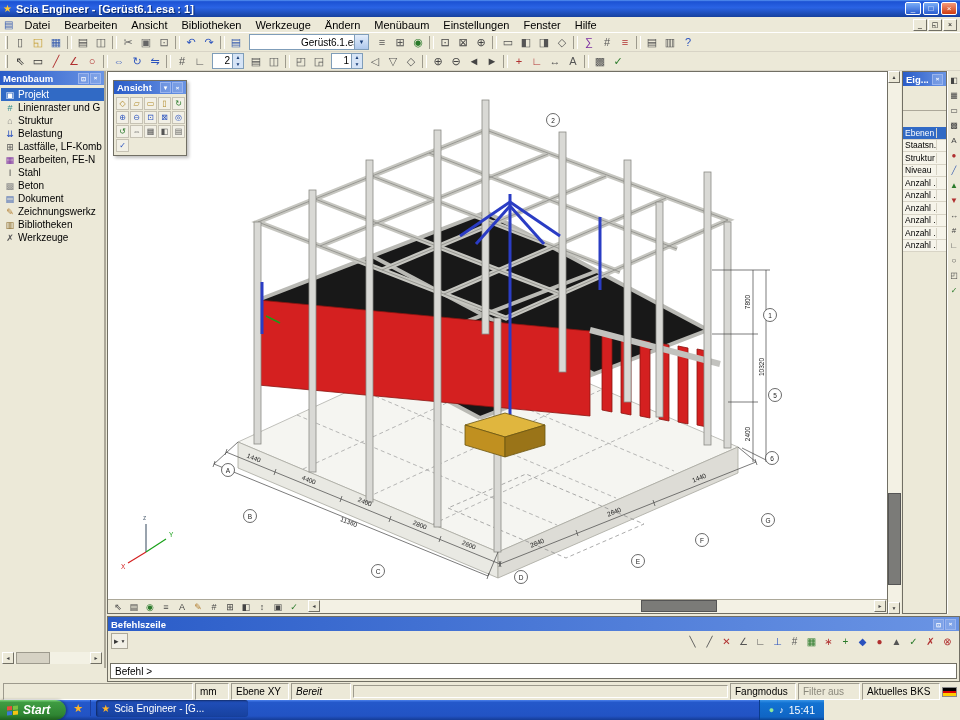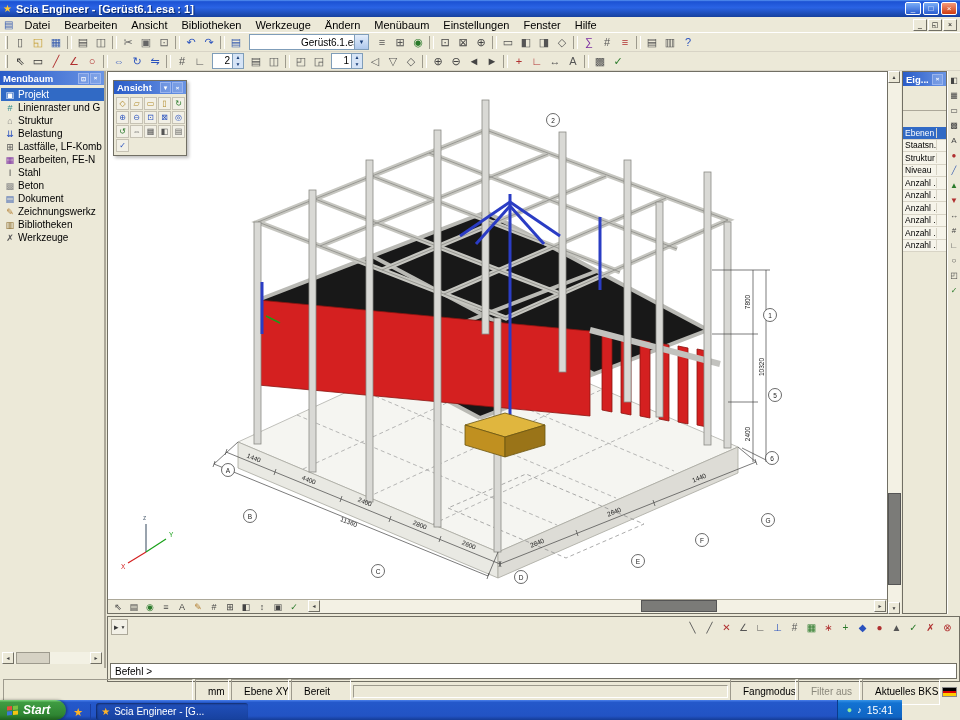--- a/index.html
+++ b/index.html
@@ -120,32 +120,32 @@
   .ct-drop { font-size:5px; color:#333; margin-left:2px; }
   .ct-spacer { flex:1; }
   .ct-snaps { display:flex; }
   .snap-icon { width:17px; height:15px; font-size:10px; display:flex; align-items:center; justify-content:center; }
   .cmd-input { position:absolute; left:2px; right:2px; bottom:2px; height:16px; background:#fff;
     border:1px solid #716f64; font-size:10px; display:flex; align-items:center; padding-left:4px; }
 
   
   .statusbar { position:absolute; left:0; top:683px; width:960px; height:17px; background:#ece9d8;
     display:flex; align-items:center; gap:2px; padding:0 3px; font-size:10px; }
-  .sb-cell { height:26px; border:1px solid; border-color:#9d9a8d #fff #fff #9d9a8d; padding:0 12px;
+  .sb-cell { height:17px; border:1px solid; border-color:#9d9a8d #fff #fff #9d9a8d; padding:0 4px;
     display:flex; align-items:center; white-space:nowrap; overflow:hidden; }
-  .w-blank1 { width:190px; } .w-mm { width:34px; } .w-plane { width:58px; } .w-status { width:60px; }
+  .w-blank1 { width:190px; } .w-mm { width:34px; } .w-plane { width:58px; } .w-status { width:60px;font-style:italic; }
   .sb-fill { flex:1; height:13px; border:1px solid; border-color:#9d9a8d #fff #fff #9d9a8d; }
   .w-snap { width:66px; } .w-filter { width:62px; color:#8a887c; } .w-bks { width:78px; }
   .flag { width:15px; height:10px; background:linear-gradient(180deg,#000 0 33%,#d00 33% 66%,#fc0 66% 100%);
     border:1px solid #888; flex:none; }
 
   
-  .taskbar { position:absolute; left:0; top:700px; width:902px; height:20px;
+  .taskbar { position:absolute; left:0; top:700px; width:824px; height:20px;
     background:linear-gradient(180deg,#4a80ec 0%,#2458ca 12%,#2253c4 80%,#153c96 100%);
-    display:flex; align-items:flex-end; }
+    display:flex; align-items:flex-start; }
   .start-btn { height:20px; padding:0 16px 0 7px; border-radius:0 10px 10px 0; color:#fff; font-weight:bold;
     font-style:italic; font-size:12px; display:flex; align-items:center; gap:5px;
     background:linear-gradient(180deg,#7ed47e 0%,#3f9c42 12%,#2f8532 75%,#1e611e 100%);
     box-shadow:1px 0 3px rgba(0,0,0,.4); }
   .winflag { display:grid; grid-template-columns:5px 5px; grid-template-rows:4px 4px; gap:1px; transform:skewY(-6deg); }
   .winflag i { display:block; }
   .wf1{background:#e84c3d;} .wf2{background:#7ac142;} .wf3{background:#3a78d8;} .wf4{background:#f4c514;}
   .quick { display:flex; align-items:center; padding:0 7px; border-right:1px solid #1a3fa0; height:16px; }
   .ql-icon { color:#ffb428; font-size:11px; }
   .taskbtn { width:152px; height:17px; margin-left:5px; border-radius:3px; color:#fff; font-size:10px;
@@ -672,20 +672,25 @@
       <span class="rr-icon" style="color: rgb(176, 48, 48);">▼</span>
       <span class="rr-icon">↔</span>
       <span class="rr-icon">#</span>
       <span class="rr-icon">∟</span>
       <span class="rr-icon">○</span>
       <span class="rr-icon">◰</span>
       <span class="rr-icon" style="color: rgb(42, 122, 42);">✓</span>
     </div>
 
   <div class="cmdpanel">
+    <div class="panelhdr">
+      <span class="ph-title">Befehlszeile</span>
+      <span class="ph-btn">⊡</span>
+      <span class="ph-btn">×</span>
+    </div>
     <div class="cmd-toolbar">
       <div class="ct-left">
         <span class="ct-cursor">▸</span>
         <span class="ct-drop">▼</span>
       </div>
       <span class="ct-spacer"></span>
       <div class="ct-snaps">
 
       <span class="snap-icon" style="color: rgb(85, 85, 85);">╲</span>
           <span class="snap-icon" style="color: rgb(85, 85, 85);">╱</span>

